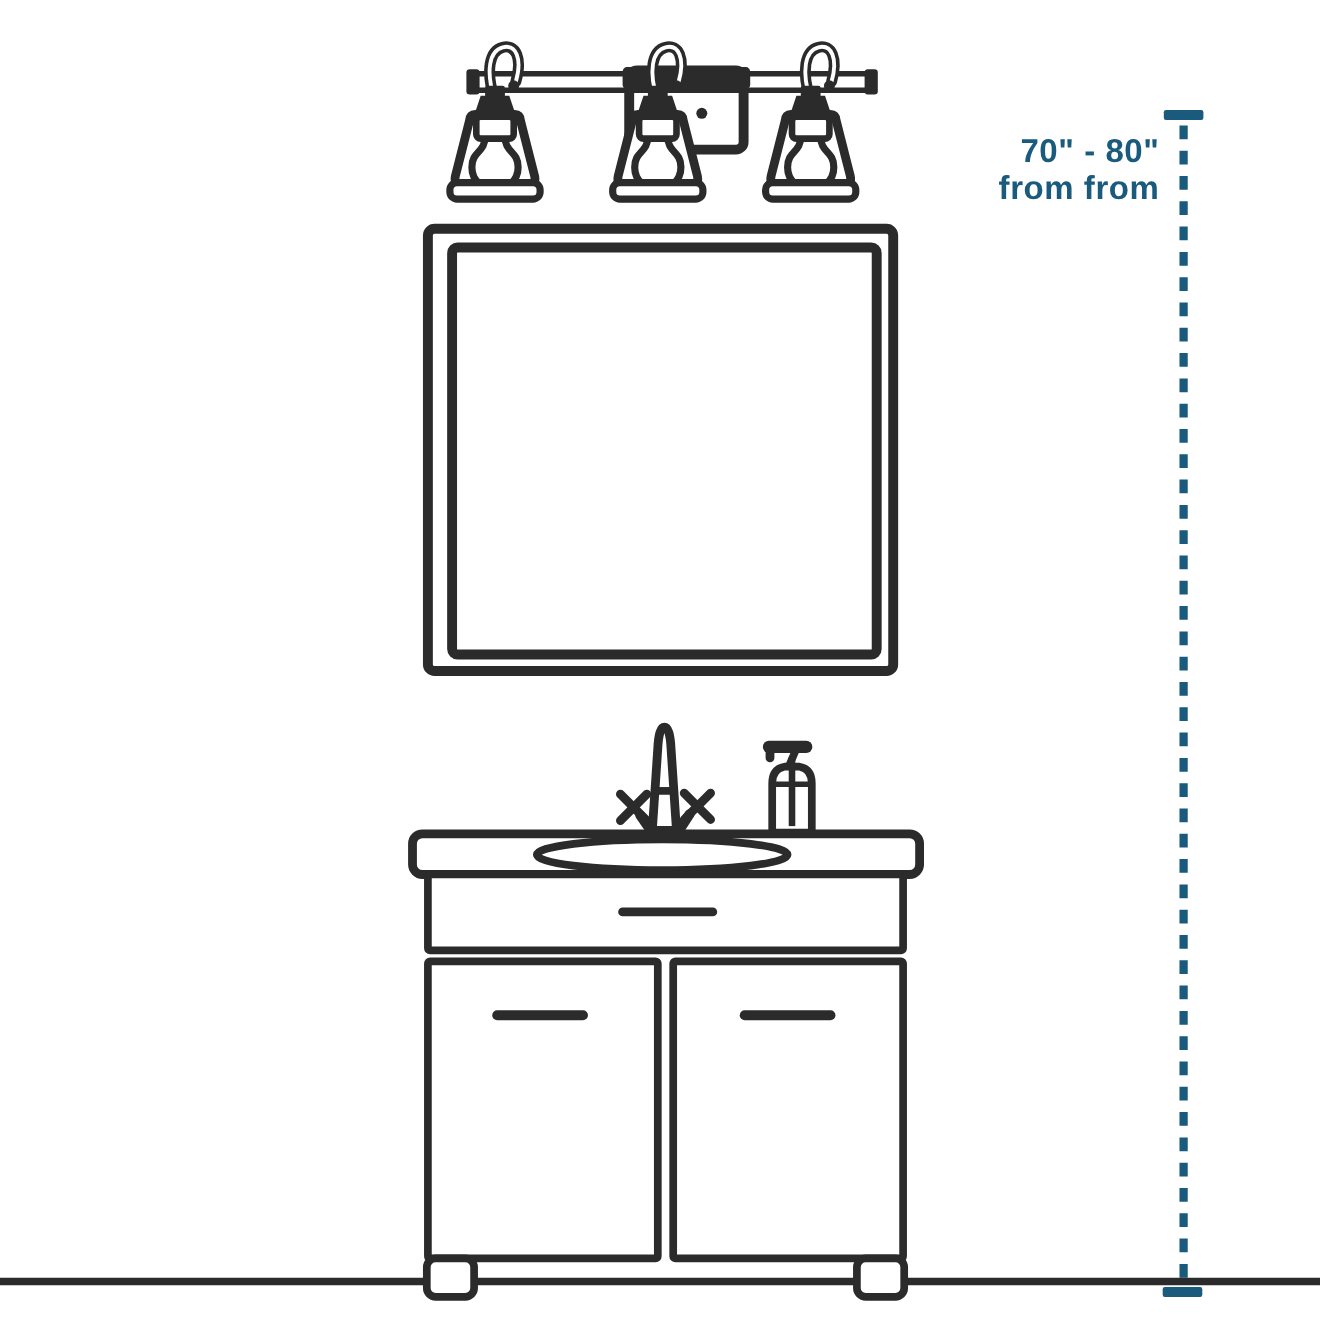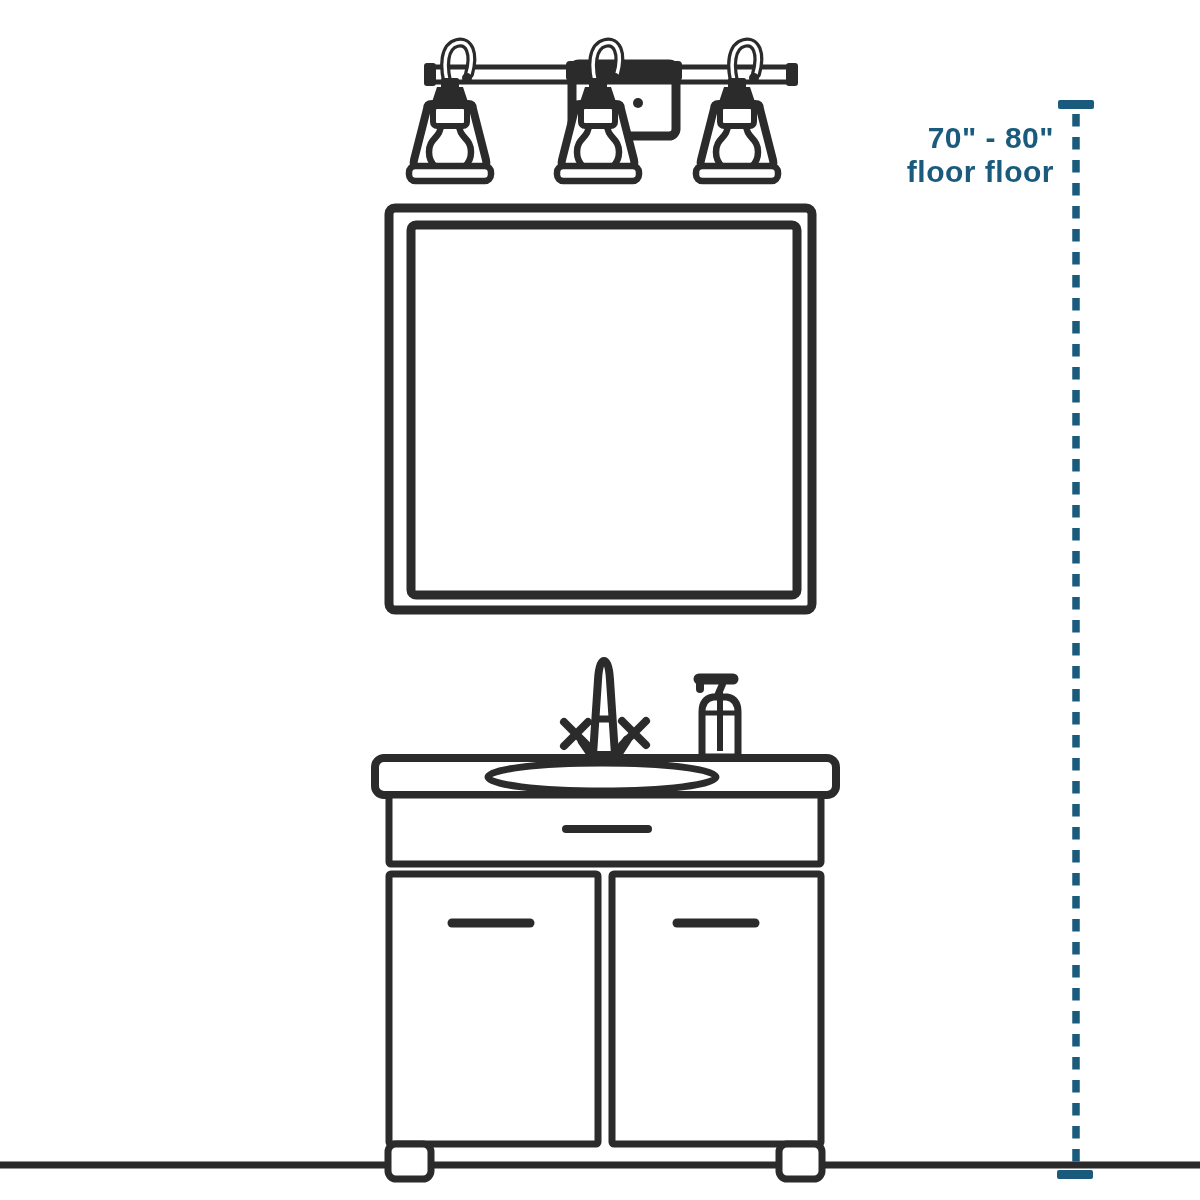--- a/index.html
+++ b/index.html
@@ -111,14 +111,14 @@
     <line class="s-ink" stroke-width="9" stroke-linecap="round" x1="677" y1="923" x2="755" y2="923"></line>
     <rect class="s-ink f-white" stroke-width="7" x="388" y="1144" width="43" height="35" rx="8"></rect>
     <rect class="s-ink f-white" stroke-width="7" x="779" y="1144" width="43" height="35" rx="8"></rect>
   </g>
 
 </svg>
 </div>
 
 <div class="annotation">
   <div>70" - 80"</div>
-  <div>floor floor</div>
+  <div>from from</div>
 </div>
 
 </body></html>

